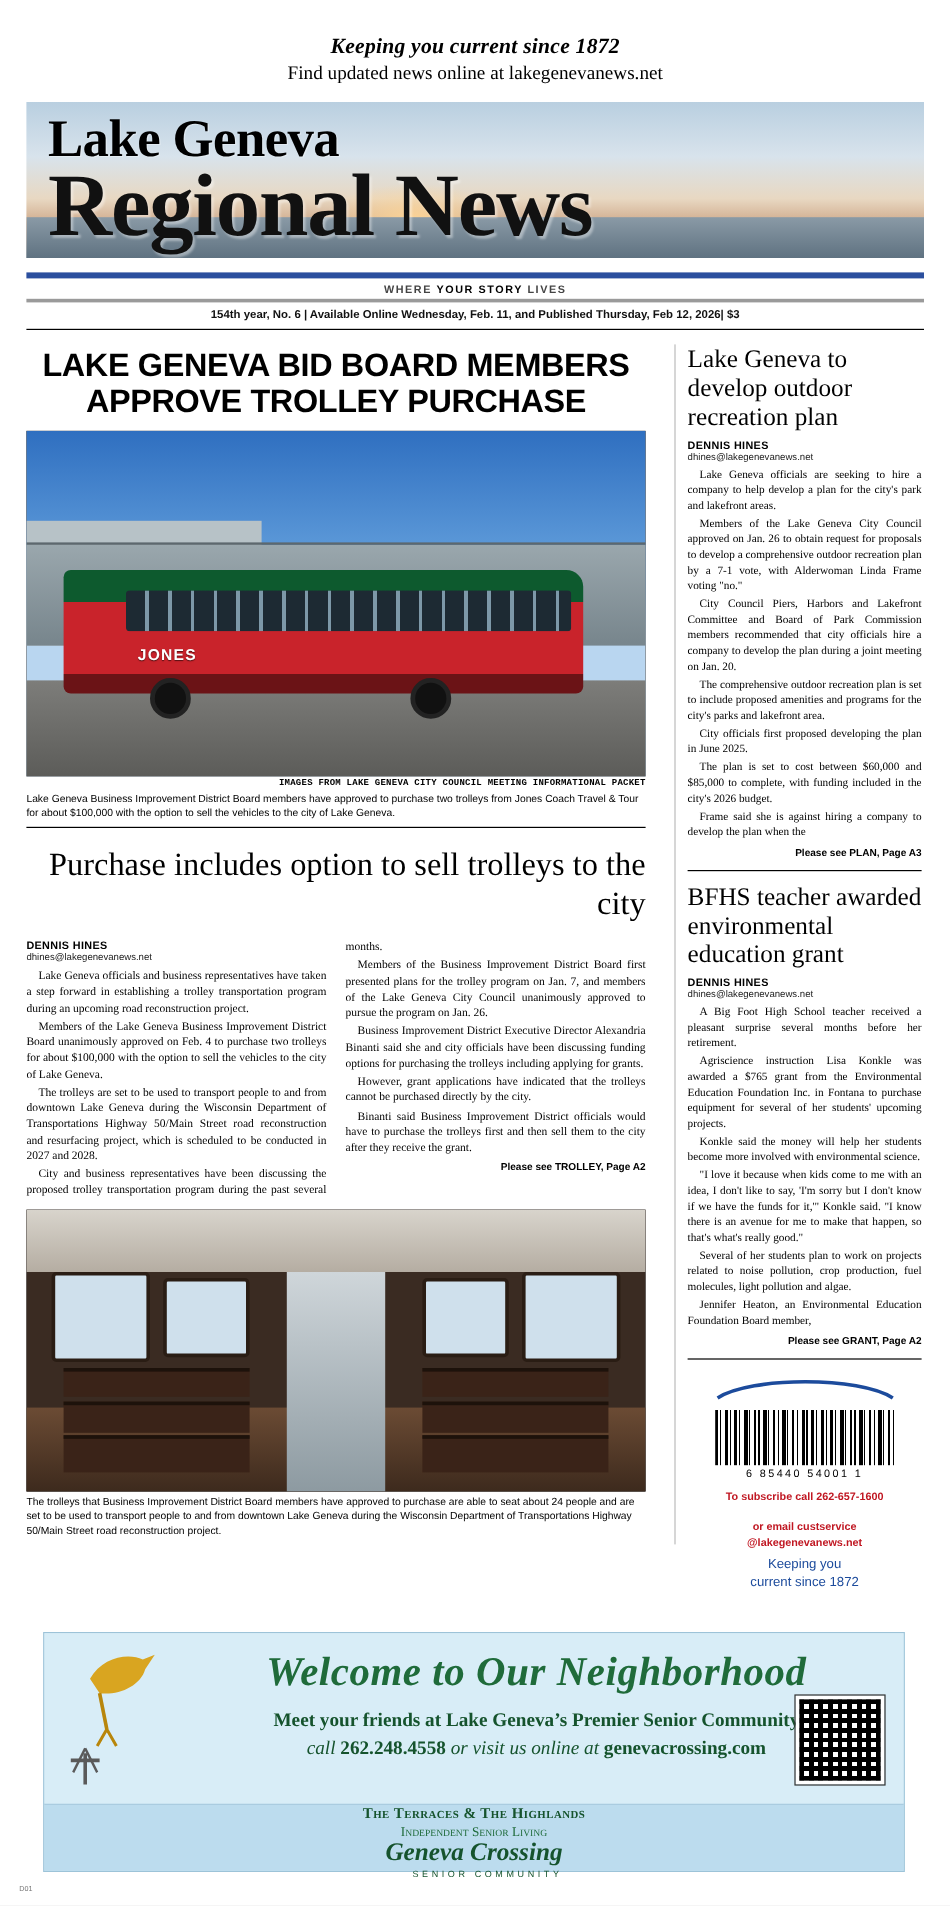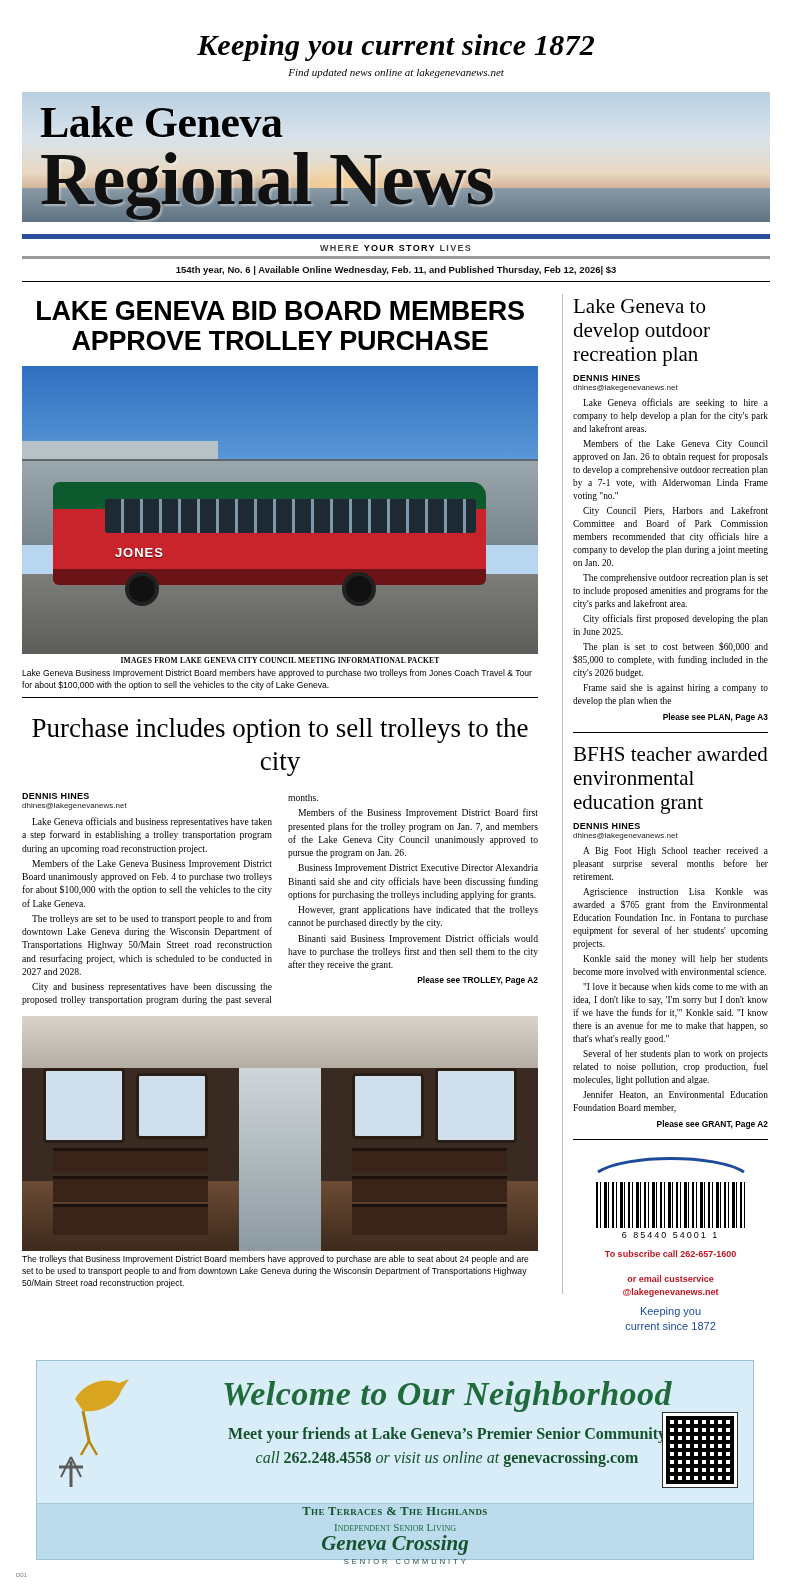--- a/index.html
+++ b/index.html
@@ -21,27 +21,26 @@
 
   
   .masthead {
     padding: 28px 30px 0 30px;
     text-align: center;
   }
   .tagline-1 {
     font-family: "Liberation Serif", serif;
     font-weight: bold;
     font-style: italic;
-    font-size: 30px;
+    font-size: 18px;
     letter-spacing: 0.2px;
   }
   .tagline-2 {
     font-family: "Liberation Serif", serif;
-    font-style: italic;
-    font-size: 11px;
+    font-size: 16px;
     margin-top: 4px;
   }
 
   .nameplate {
     position: relative;
     margin: 14px 22px 0 22px;
     height: 130px;
     overflow: hidden;
     background: linear-gradient(to bottom, #b9cfe0 0%, #d8e3ec 35%, #e8d8c2 62%, #cfa98a 78%, #6e7f8c 100%);
   }
@@ -178,43 +177,43 @@
   .scene2-bg { position:absolute; inset:0; background:#3a2b22; }
   .scene2-ceil { position:absolute; left:0; right:0; top:0; height:22%; background: linear-gradient(to bottom,#d8d4cc,#b5ada2); }
   .scene2-floor { position:absolute; left:0; right:0; bottom:0; height:30%; background: linear-gradient(to bottom,#6b4b34,#3d2a1d); }
   .scene2-aisle { position:absolute; left:42%; right:42%; top:22%; bottom:0; background: linear-gradient(to bottom,#cfd6da,#8d9aa1); }
   .scene2-winL { position:absolute; left:4%; width:16%; top:24%; height:32%; background:#cfe0ec; border:3px solid #2a1d14; border-radius:4px; }
   .scene2-winR { position:absolute; right:4%; width:16%; top:24%; height:32%; background:#cfe0ec; border:3px solid #2a1d14; border-radius:4px; }
   .seatL { position:absolute; left:6%; width:30%; background:#3a2318; border-top:3px solid #1d120b; }
   .seatR { position:absolute; right:6%; width:30%; background:#3a2318; border-top:3px solid #1d120b; }
 
   .photo-credit {
-    font-family: Liberation Serif, serif;
+    font-family: Liberation Mono, monospace;
     font-size: 7.5px;
     font-weight: bold;
-    text-align: center;
+    text-align: right;
     text-transform: uppercase;
     margin-top: 2px;
     letter-spacing: 0.2px;
   }
   .caption {
     font-family: "Liberation Sans", sans-serif;
     font-size: 8.6px;
     line-height: 1.35;
     margin-top: 3px;
     padding-bottom: 5px;
     border-bottom: 1px solid #000;
   }
   .caption.no-rule { border-bottom: none; }
 
   .subhead-serif {
     font-family: "Liberation Serif", serif;
     font-size: 27px;
     line-height: 1.25;
-    text-align: center;
+    text-align: right;
     margin: 14px 0 12px 0;
   }
 
   .byline {
     font-family: "Liberation Sans", sans-serif;
     font-weight: bold;
     font-size: 9px;
     letter-spacing: 0.3px;
   }
   .byline-email {

